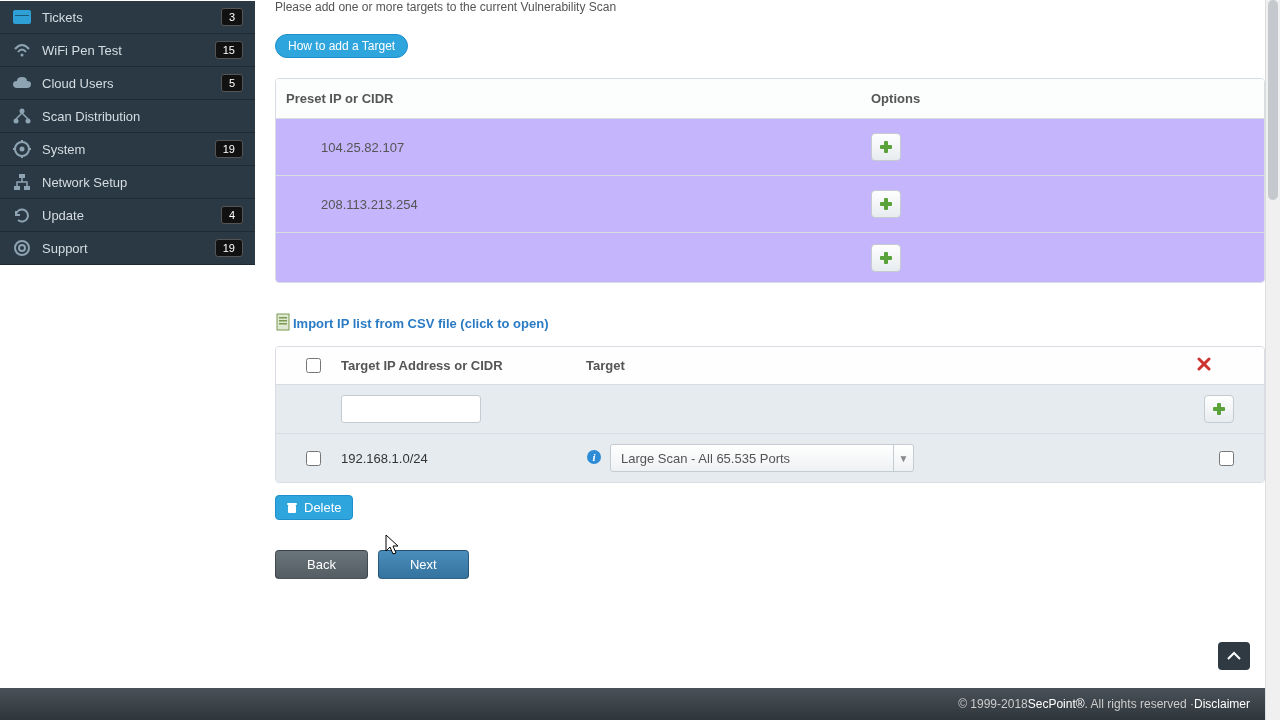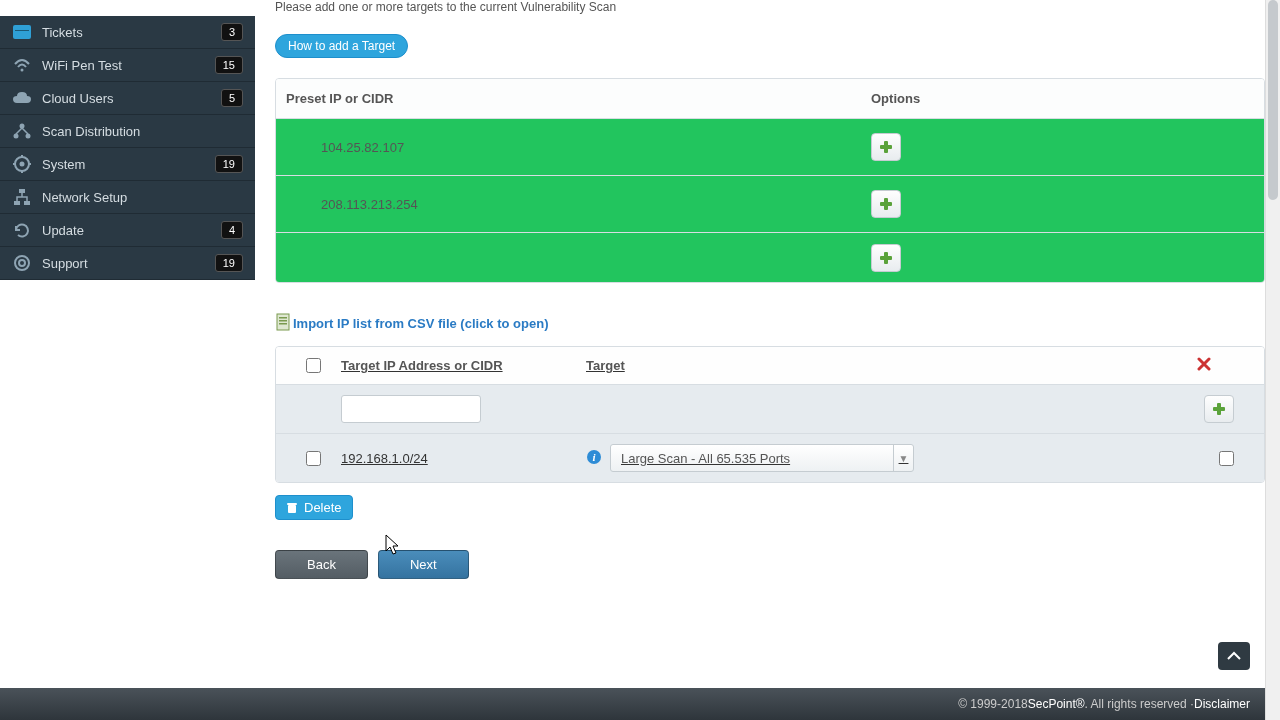--- a/index.html
+++ b/index.html
@@ -1,41 +1,41 @@
 <!DOCTYPE html>
 <html><head>
 <meta charset="utf-8">
 <style>
 * { box-sizing: border-box; margin: 0; padding: 0; }
 body { font-family: Arial, sans-serif; font-size: 13px; background: #fff; color: #333; width: 1280px; height: 720px; overflow: hidden; position: relative; }
 
-.sidebar { position: absolute; left: 0; top: 16px; width: 255px; background: #2a3944; }
+.sidebar { position: absolute; left: 0; top: 1px; width: 255px; background: #2a3944; }
 .sidebar-item { display: flex; align-items: center; padding: 8px 12px; border-bottom: 1px solid #1f2b34; color: #d5dde2; cursor: pointer; position: relative; height: 33px; }
 .sidebar-item .icon { width: 20px; height: 20px; margin-right: 10px; display: flex; align-items: center; justify-content: center; }
 .sidebar-item .label { flex: 1; font-size: 13px; }
 .sidebar-item .badge { background: #111; color: #fff; font-size: 11px; padding: 2px 7px; border-radius: 3px; border: 1px solid #555; min-width: 22px; text-align: center; }
 
 .main { position: absolute; left: 275px; top: 0; right: 15px; bottom: 35px; overflow-y: auto; }
 .instr { color: #687; font-size: 12px; margin-bottom: 20px; color: #555; }
 .pill-btn { display: inline-block; background: #2ea5dd; color: #fff; font-size: 12px; padding: 4px 12px; border-radius: 12px; border: 1px solid #1e8fcc; cursor: pointer; }
 
 .panel { border: 1px solid #d7dde2; border-radius: 4px; margin-top: 20px; overflow: hidden; }
 .panel-head { display: flex; background: #fcfdfd; padding: 12px 10px; font-weight: bold; color: #555; font-size: 13px; }
 .panel-head .col1 { flex: 0 0 585px; }
-.panel-row { display: flex; align-items: center; background: #22c55e; padding: 14px 10px; border-top: 1px solid #d7dde2; }
+.panel-row { display: flex; align-items: center; background: #c4b5fd; padding: 14px 10px; border-top: 1px solid #d7dde2; }
 .panel-row .col1 { flex: 0 0 585px; color: #555; padding-left: 35px; }
 .panel-row .col2 { flex: 1; }
 .panel-row.blank { height: 50px; }
 
 .plus-btn { width: 30px; height: 28px; background: linear-gradient(#fefefe,#e8ecef); border: 1px solid #c5ccd1; border-radius: 4px; display: flex; align-items: center; justify-content: center; cursor: pointer; }
 
 .import-row { display: flex; align-items: center; gap: 0; margin: 30px 0 12px 0; }
 .import-link { color: #2a7bc4; font-weight: bold; font-size: 13px; cursor: pointer; }
 
-.targets { border: 1px solid #d7dde2; border-radius: 4px; overflow: hidden; text-decoration: underline; }
+.targets { border: 1px solid #d7dde2; border-radius: 4px; overflow: hidden; }
 .targets-head { display: flex; align-items: center; background: #fefefe; padding: 10px 10px; font-weight: bold; color: #555; }
 .targets-head .th-check { flex: 0 0 55px; display: flex; justify-content: center; }
 .targets-head .th-ip { flex: 0 0 245px; }
 .targets-head .th-profile { flex: 1; }
 .targets-head .th-del { flex: 0 0 100px; text-align: center; }
 
 .targets-row { display: flex; align-items: center; background: #e6ebef; padding: 10px 10px; border-top: 1px solid #d7dde2; }
 .targets-row .td-check { flex: 0 0 55px; display: flex; justify-content: center; }
 .targets-row .td-ip { flex: 0 0 245px; }
 .targets-row .td-profile { flex: 1; display: flex; align-items: center; gap: 8px; }

